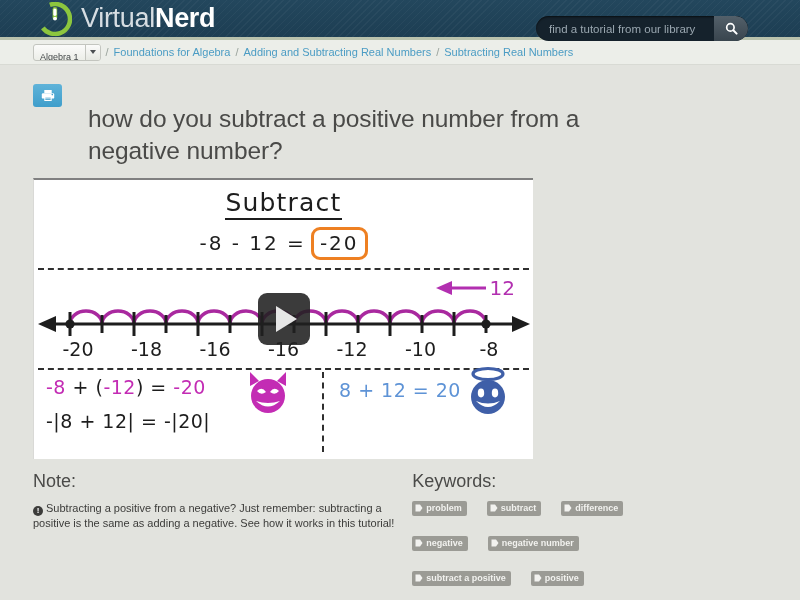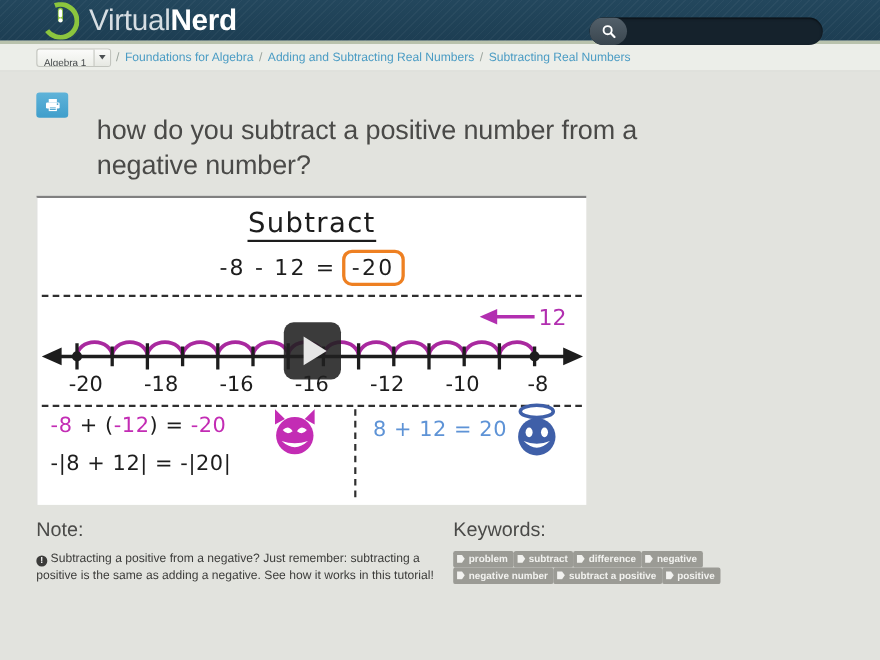--- a/index.html
+++ b/index.html
@@ -238,21 +238,21 @@
   .note-body {
     font-size: 11px; color: #3c3c3a; line-height: 1.42;
     max-width: 362px;
   }
   .note-icon {
     display: inline-block; width: 10px; height: 10px;
     border-radius: 50%; background: #3c3c3a; color: #fff;
     font-size: 8px; line-height: 10px; text-align: center;
     font-weight: bold; margin-right: 3px; vertical-align: -1px;
   }
-  .kw-list { display: flex; flex-wrap: wrap; gap: 0; }
+  .kw-list { display: flex; flex-wrap: wrap; gap: 20px; }
   .kw-tag {
     display: inline-flex; align-items: center;
     background: #9b9b95; color: #f2f2ef;
     font-size: 9px; font-weight: bold;
     border-radius: 2px;
     padding: 2px 5px 3px 3px;
     cursor: pointer; white-space: nowrap;
   }
   .kw-tag svg { margin-right: 3px; flex: 0 0 auto; }
 </style>
@@ -268,20 +268,21 @@
         <rect x="15.3" y="6.4" width="3.2" height="7.5" rx="1.6" fill="#ffffff"></rect>
         <circle cx="17" cy="16.6" r="1.9" fill="#ffffff"></circle>
       </svg>
     </div>
     <div class="logo-text">
       <span class="lt-a">Virtual</span><span class="lt-b">Nerd</span>
     </div>
   </div>
 
   <div class="search-box">
+    <input class="search-input" type="text" placeholder="find a tutorial from our library" style="">
     <button class="search-btn">
       <span>
         <svg width="13" height="13" viewBox="0 0 13 13" aria-hidden="true">
           <circle cx="5.4" cy="5.4" r="3.7" fill="none" stroke="#ffffff" stroke-width="1.7"></circle>
           <line x1="8.3" y1="8.3" x2="11.6" y2="11.6" stroke="#ffffff" stroke-width="2" stroke-linecap="round"></line>
         </svg>
       </span>
     </button>
   </div>
 </div>

